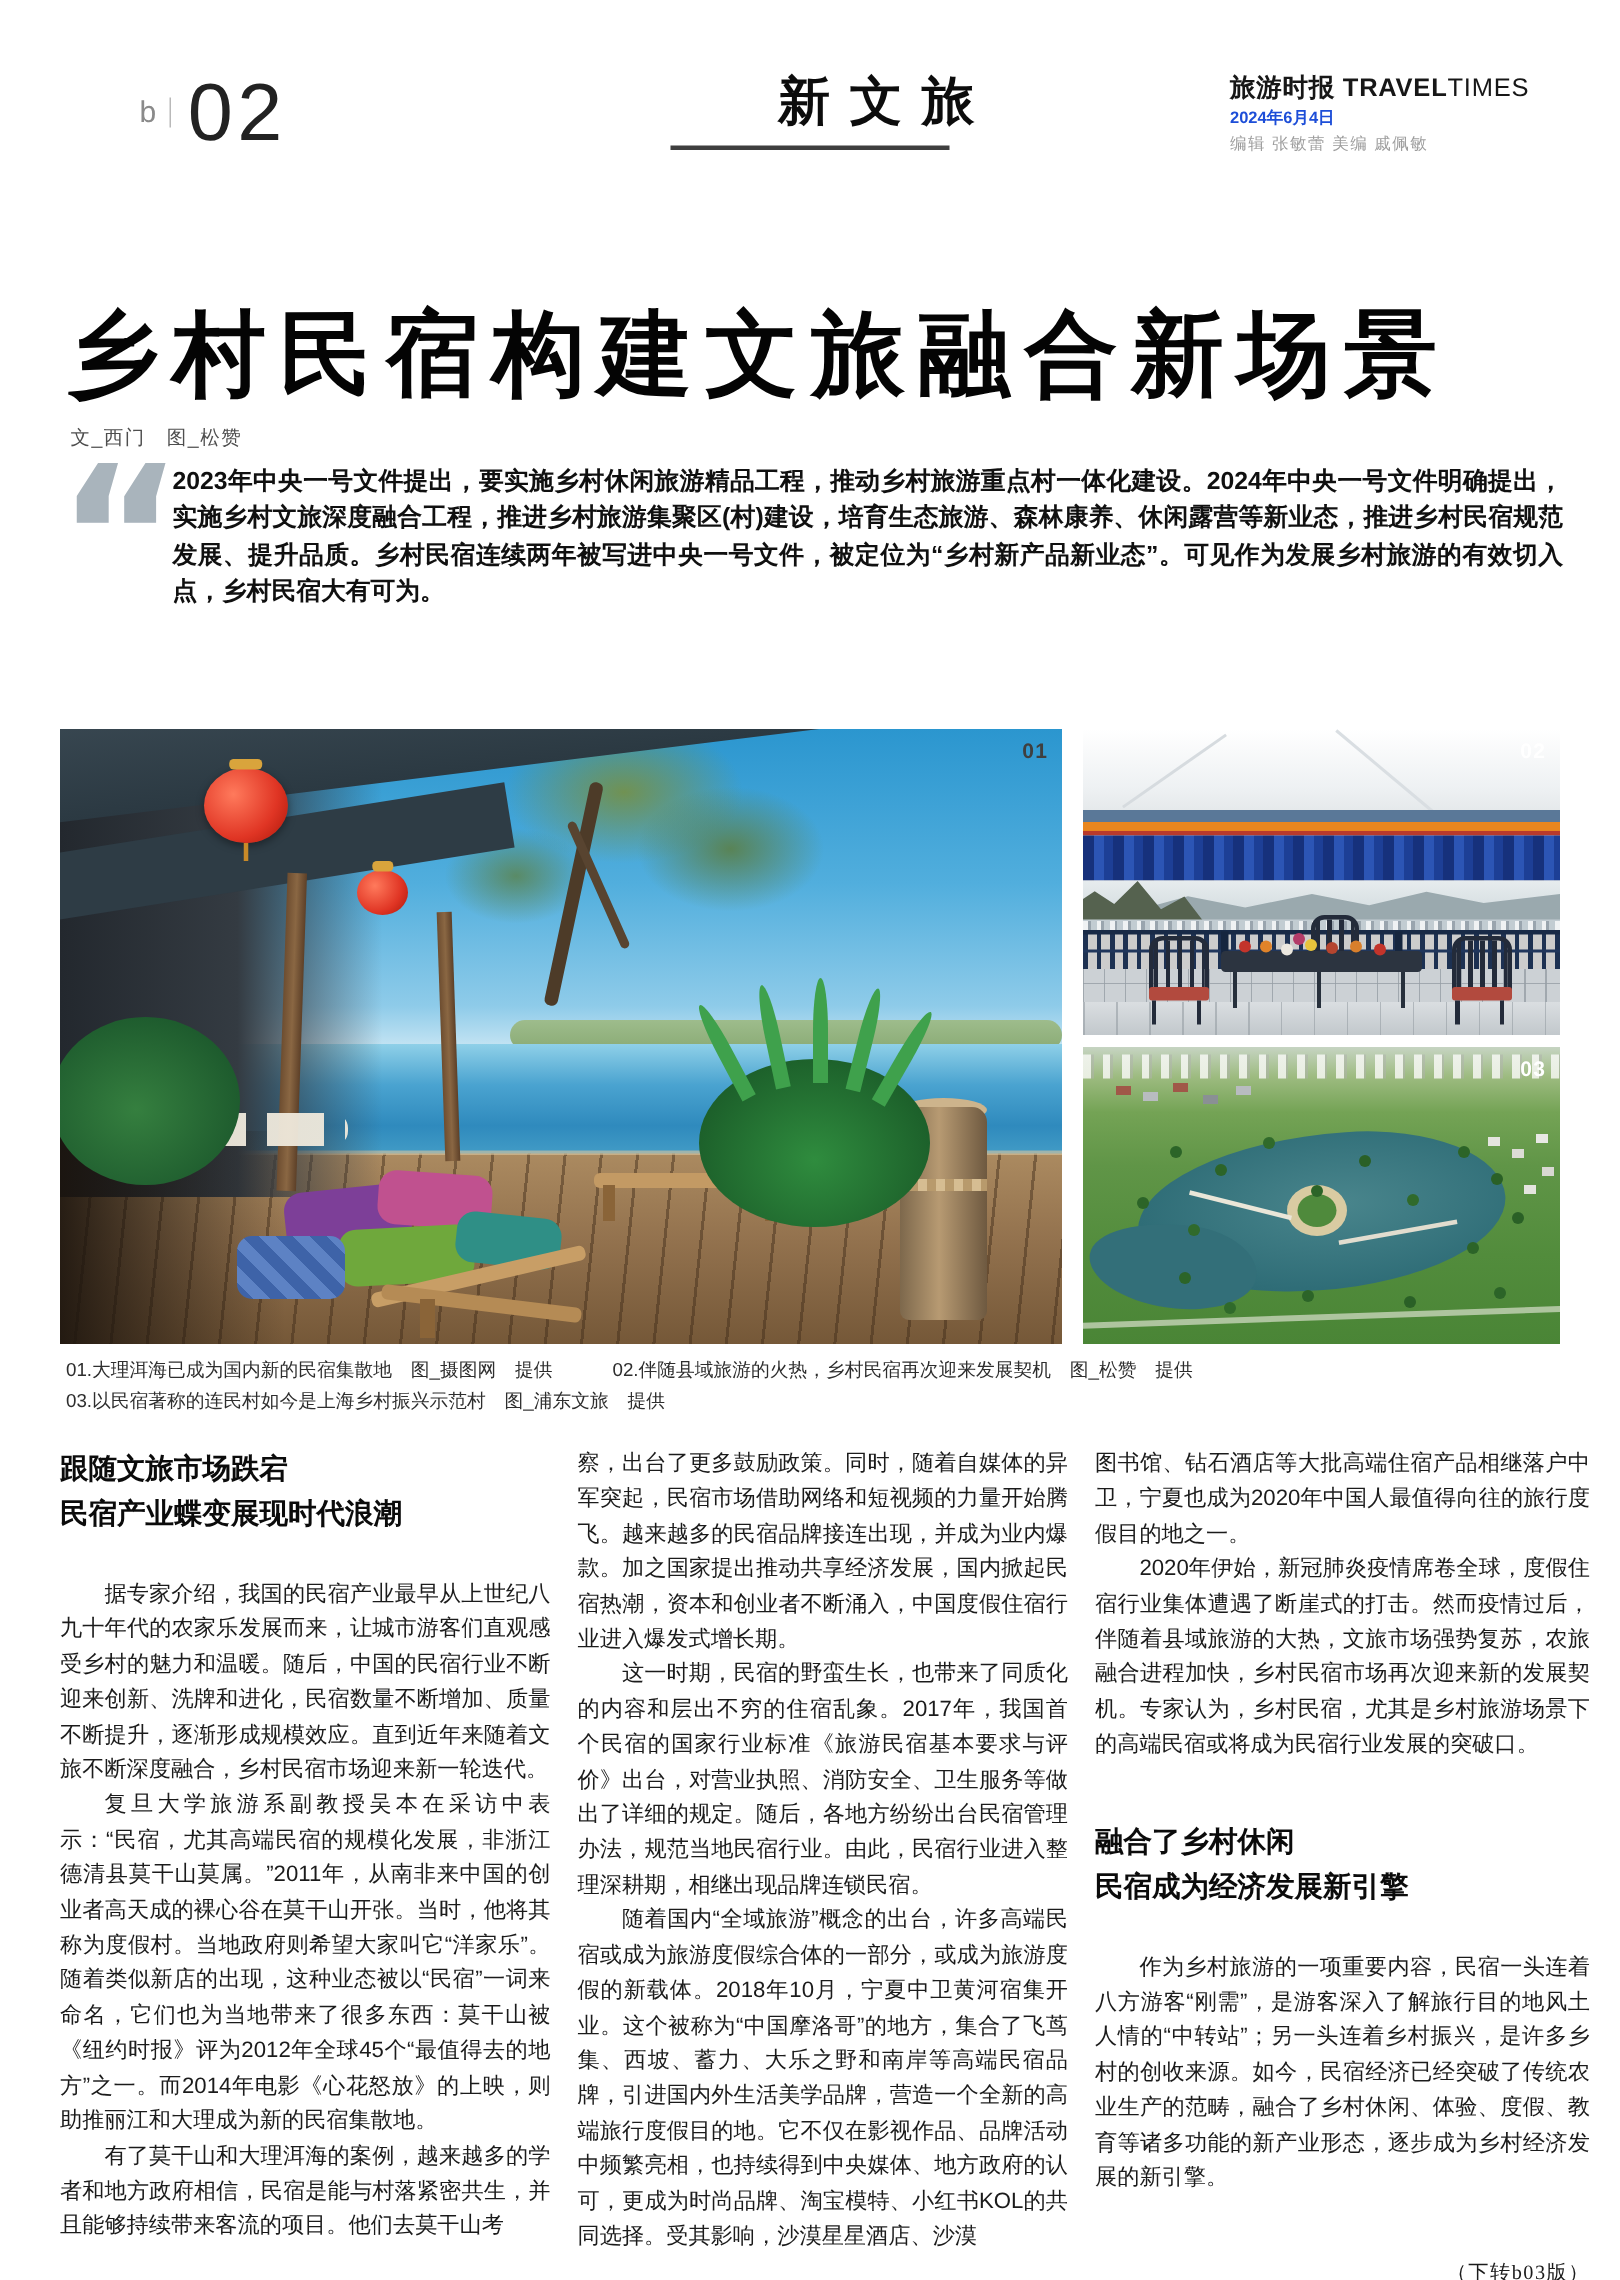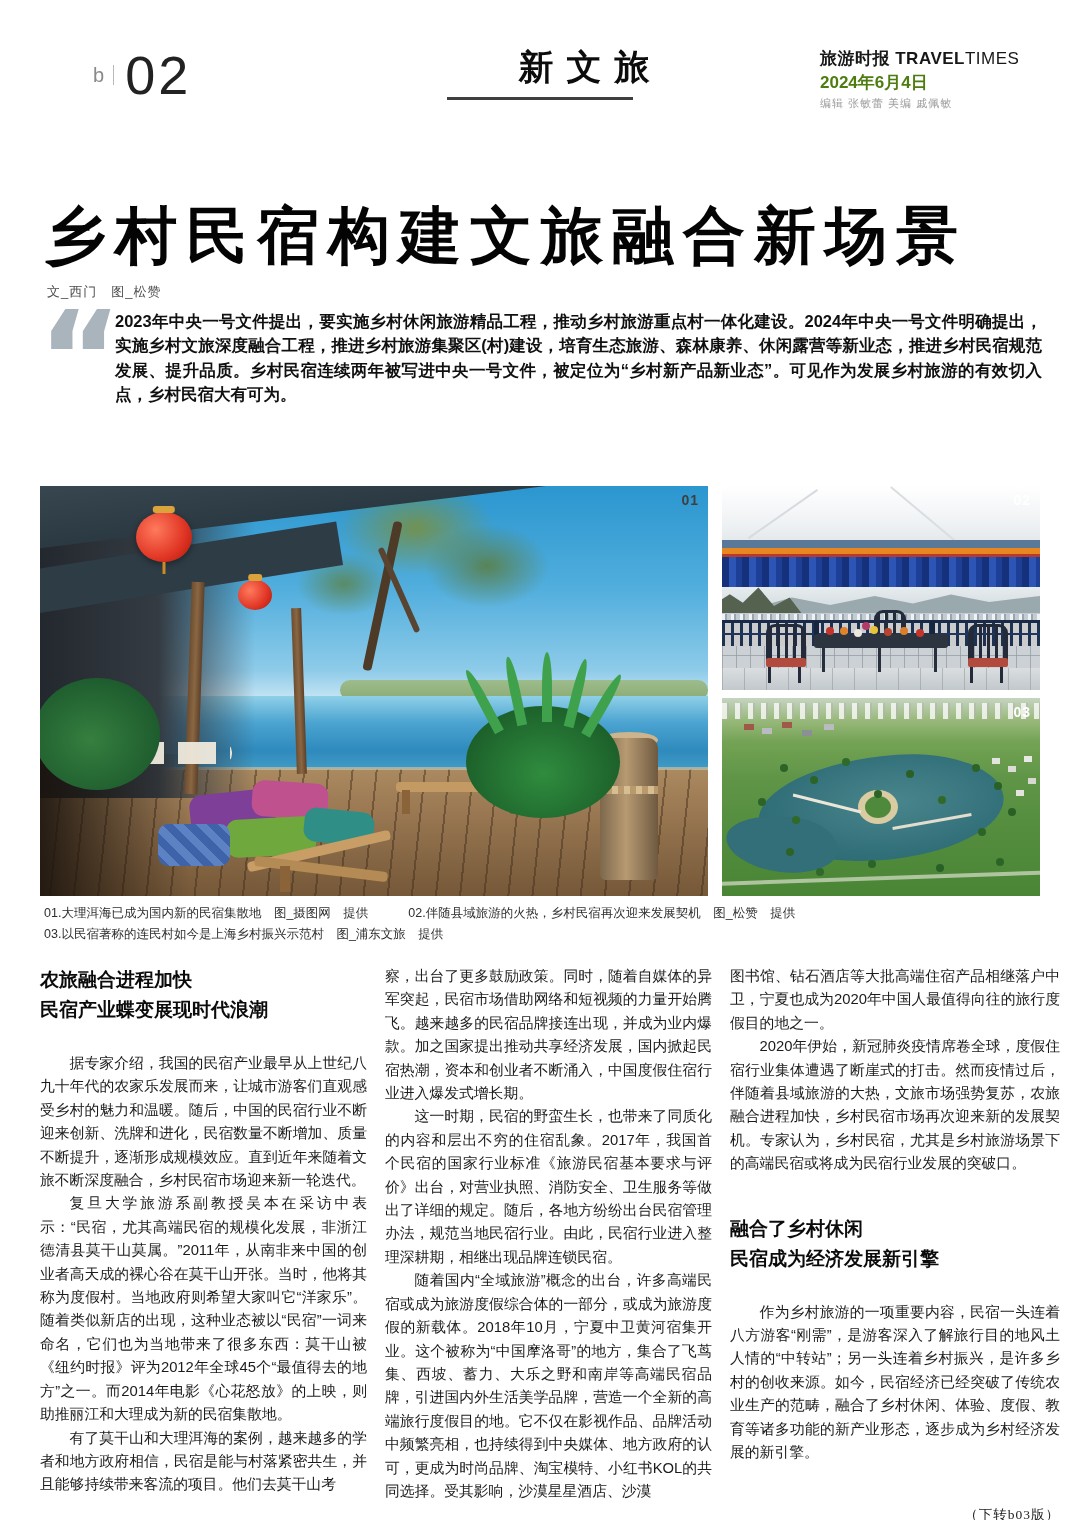--- a/index.html
+++ b/index.html
@@ -9,21 +9,21 @@
   .page-code{position:absolute;left:93px;top:48px;display:flex;align-items:center;}
   .page-code .letter{font-size:20px;color:#8a8a8a;}
   .page-code .bar{width:1px;height:20px;background:#b9b9b9;margin:0 11px 0 9px;}
   .page-code .num{font-size:54px;font-weight:300;color:#222;letter-spacing:3px;line-height:1;}
   .section-title{position:absolute;left:0;top:44px;width:100%;text-align:center;
                  font-size:35px;font-weight:800;color:#0c0c0c;letter-spacing:13px;text-indent:13px;padding-left:44px;}
   .section-underline{position:absolute;left:447px;top:97px;width:186px;height:3px;background:#3f3f3f;}
   .masthead{position:absolute;left:820px;top:49px;line-height:1.15;}
   .masthead .l1{font-size:17px;font-weight:800;color:#171717;letter-spacing:.5px;}
   .masthead .l1 .en-light{font-weight:400;}
-  .masthead .date{font-size:17px;font-weight:700;color:#4d7c0f;margin-top:4px;}
+  .masthead .date{font-size:11px;font-weight:700;color:#1d4ed8;margin-top:4px;}
   .masthead .staff{font-size:11px;color:#9d9d9d;margin-top:5px;letter-spacing:1px;}
   
   .headline{position:absolute;left:44px;top:194px;font-family:"Liberation Serif","DejaVu Serif",serif;
             font-size:62px;font-weight:900;color:#040404;letter-spacing:9px;white-space:nowrap;}
   .byline{position:absolute;left:47px;top:283px;font-size:13px;color:#4e4e4e;letter-spacing:1px;}
   
   .intro{position:absolute;left:44px;top:309px;width:998px;}
   .intro .quote{position:absolute;left:-6px;top:-14px;font-family:"DejaVu Sans",sans-serif;
                 font-size:128px;font-weight:700;color:#a9b4bc;line-height:1;}
   .intro .itext{margin-left:71px;font-size:16.5px;font-weight:700;line-height:24.4px;
@@ -319,21 +319,21 @@
       <span>01.大理洱海已成为国内新的民宿集散地　图_摄图网　提供</span>
       <span>02.伴随县域旅游的火热，乡村民宿再次迎来发展契机　图_松赞　提供</span>
     </div>
     <div class="crow">
       <span>03.以民宿著称的连民村如今是上海乡村振兴示范村　图_浦东文旅　提供</span>
     </div>
   </div>
 
   <div class="col" id="col1">
     <div class="subhead-block">
-      <div class="subhead">农旅融合进程加快</div>
+      <div class="subhead">跟随文旅市场跌宕</div>
       <div class="subhead">民宿产业蝶变展现时代浪潮</div>
     </div>
     <p class="indent">据专家介绍，我国的民宿产业最早从上世纪八九十年代的农家乐发展而来，让城市游客们直观感受乡村的魅力和温暖。随后，中国的民宿行业不断迎来创新、洗牌和进化，民宿数量不断增加、质量不断提升，逐渐形成规模效应。直到近年来随着文旅不断深度融合，乡村民宿市场迎来新一轮迭代。</p>
     <p class="indent">复旦大学旅游系副教授吴本在采访中表示：“民宿，尤其高端民宿的规模化发展，非浙江德清县莫干山莫属。”2011年，从南非来中国的创业者高天成的裸心谷在莫干山开张。当时，他将其称为度假村。当地政府则希望大家叫它“洋家乐”。随着类似新店的出现，这种业态被以“民宿”一词来命名，它们也为当地带来了很多东西：莫干山被《纽约时报》评为2012年全球45个“最值得去的地方”之一。而2014年电影《心花怒放》的上映，则助推丽江和大理成为新的民宿集散地。</p>
     <p class="indent">有了莫干山和大理洱海的案例，越来越多的学者和地方政府相信，民宿是能与村落紧密共生，并且能够持续带来客流的项目。他们去莫干山考</p>
   </div>
 
   <div class="col" id="col2">
     <p>察，出台了更多鼓励政策。同时，随着自媒体的异军突起，民宿市场借助网络和短视频的力量开始腾飞。越来越多的民宿品牌接连出现，并成为业内爆款。加之国家提出推动共享经济发展，国内掀起民宿热潮，资本和创业者不断涌入，中国度假住宿行业进入爆发式增长期。</p>
     <p class="indent">这一时期，民宿的野蛮生长，也带来了同质化的内容和层出不穷的住宿乱象。2017年，我国首个民宿的国家行业标准《旅游民宿基本要求与评价》出台，对营业执照、消防安全、卫生服务等做出了详细的规定。随后，各地方纷纷出台民宿管理办法，规范当地民宿行业。由此，民宿行业进入整理深耕期，相继出现品牌连锁民宿。</p>

